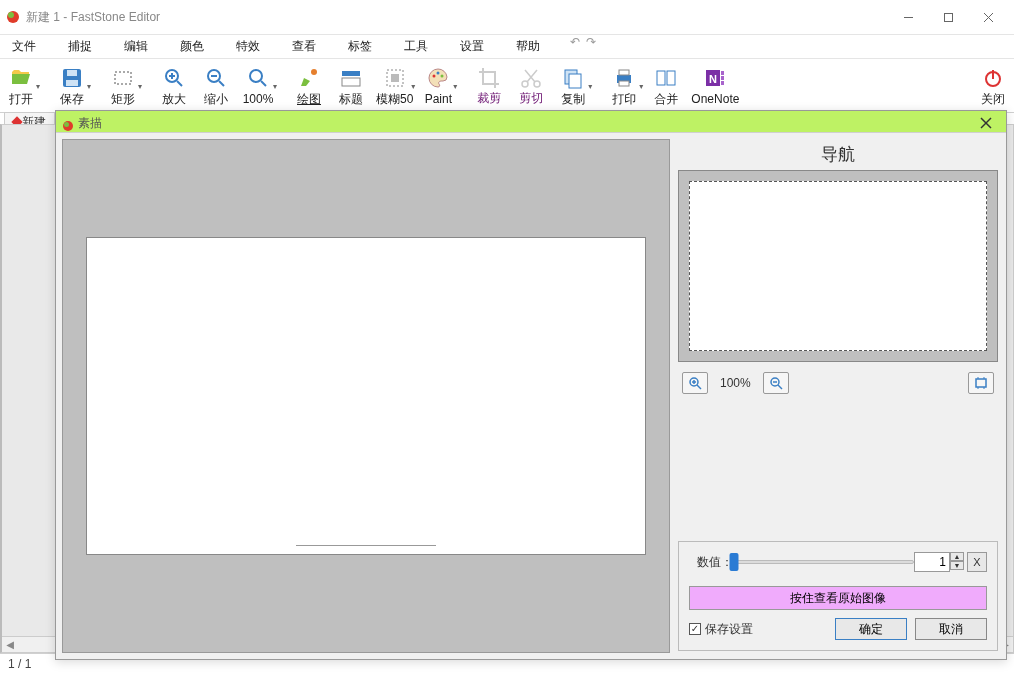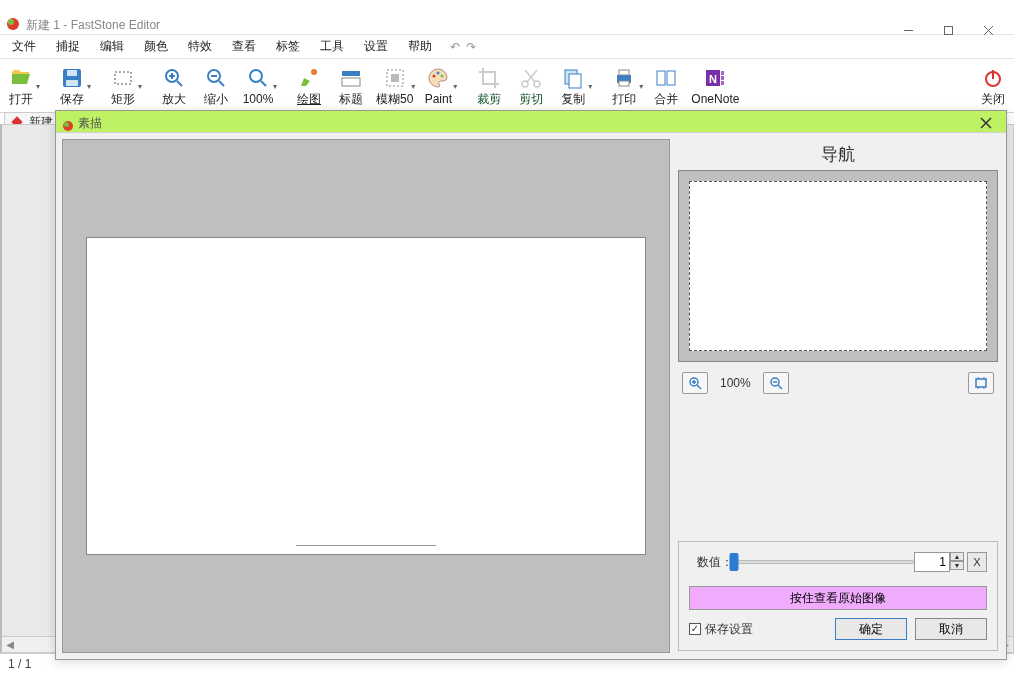--- a/index.html
+++ b/index.html
@@ -1,46 +1,46 @@
 <!DOCTYPE html>
 <html><head>
 <meta charset="utf-8">
 <style>
 * { box-sizing: border-box; margin: 0; padding: 0; font-family: "Microsoft YaHei", "SimSun", Arial, sans-serif; }
 body { width: 1014px; height: 673px; background: #fff; font-size: 12px; color: #333; overflow: hidden; position: relative; }
 
 
-.titlebar { height: 28px; display: flex; align-items: flex-start; padding: 17px 6px; background: #fff; border-bottom: 1px solid #e5e5e5; }
+.titlebar { height: 28px; display: flex; align-items: center; padding: 17px 6px; background: #fff; border-bottom: 1px solid #e5e5e5; }
 .titlebar .app-icon { width: 14px; height: 14px; margin-right: 6px; }
 .titlebar .title-text { color: #888; font-size: 12px; flex: 1; }
 .winbtns { display: flex; gap: 0; }
 .winbtn { width: 40px; height: 26px; display: flex; align-items: center; justify-content: center; color: #888; cursor: pointer; }
 .winbtn svg { width: 11px; height: 11px; }
 
 
-.menubar { height: 24px; display: flex; align-items: center; padding: 0 4px; gap: 4px; border-bottom: 1px solid #e5e5e5; }
+.menubar { height: 24px; display: flex; align-items: flex-start; padding: 0 4px; gap: 16px; border-bottom: 1px solid #e5e5e5; }
 .menubar .menu-item { padding: 3px 8px; cursor: pointer; font-size: 12px; color: #222; }
 .menubar .undo-redo { display: flex; margin-left: 6px; gap: 6px; }
 .menubar .undo-redo span { color: #999; cursor: pointer; }
 
 
 .toolbar { height: 54px; display: flex; align-items: stretch; border-bottom: 1px solid #d0d0d0; background: #fff; }
 .tool-group { display: flex; align-items: center; }
 .tool-btn { display: flex; flex-direction: column; align-items: center; justify-content: center; padding: 2px 4px; min-width: 42px; height: 52px; cursor: pointer; position: relative; font-size: 12px; }
 .tool-btn .ico { width: 24px; height: 24px; display: flex; align-items: center; justify-content: center; margin-bottom: 2px; }
 .tool-btn .lbl { color: #222; font-size: 12px; line-height: 14px; }
-.tool-btn.disabled .lbl { color: #14532d; }
+.tool-btn.disabled .lbl { color: #701a75; font-family: Liberation Mono, monospace; }
 .tool-btn .drop-arrow { position: absolute; right: 2px; top: 50%; transform: translateY(-50%); font-size: 8px; color: #666; }
 .tool-btn.active .lbl { text-decoration: underline; }
 .tool-sep { width: 1px; background: #d0d0d0; margin: 6px 4px; }
 .toolbar-right { margin-left: auto; }
 
 
 .tabrow { height: 18px; background: #fff; display: flex; align-items: center; padding-left: 4px; border-bottom: 1px solid #e0e0e0; }
-.tab { display: flex; align-items: center; gap: 8px; padding: 1px 8px; font-size: 12px; background: #f5f5f5; border: 1px solid #ccc; border-bottom: none; margin-right: 2px; }
+.tab { display: flex; align-items: center; gap: 1px; padding: 1px 8px; font-size: 12px; background: #f5f5f5; border: 1px solid #ccc; border-bottom: none; margin-right: 2px; }
 .tab .diamond { width: 8px; height: 8px; background: #d33; transform: rotate(45deg); }
 
 
 .canvas-area { position: absolute; top: 124px; left: 0; right: 0; bottom: 20px; background: #e9e9e9; border: 1px solid #ccc; border-left: 2px solid #bbb; }
 .canvas-area .hscroll { position: absolute; bottom: 0; left: 0; right: 0; height: 16px; background: #f0f0f0; border-top: 1px solid #ccc; display: flex; align-items: center; }
 .canvas-area .hscroll .arrow { width: 16px; text-align: center; color: #888; cursor: pointer; font-size: 10px; }
 
 
 .statusbar { position: absolute; bottom: 0; left: 0; right: 0; height: 20px; background: #fff; border-top: 1px solid #d0d0d0; display: flex; align-items: center; padding: 0 8px; font-size: 12px; color: #444; }
 

